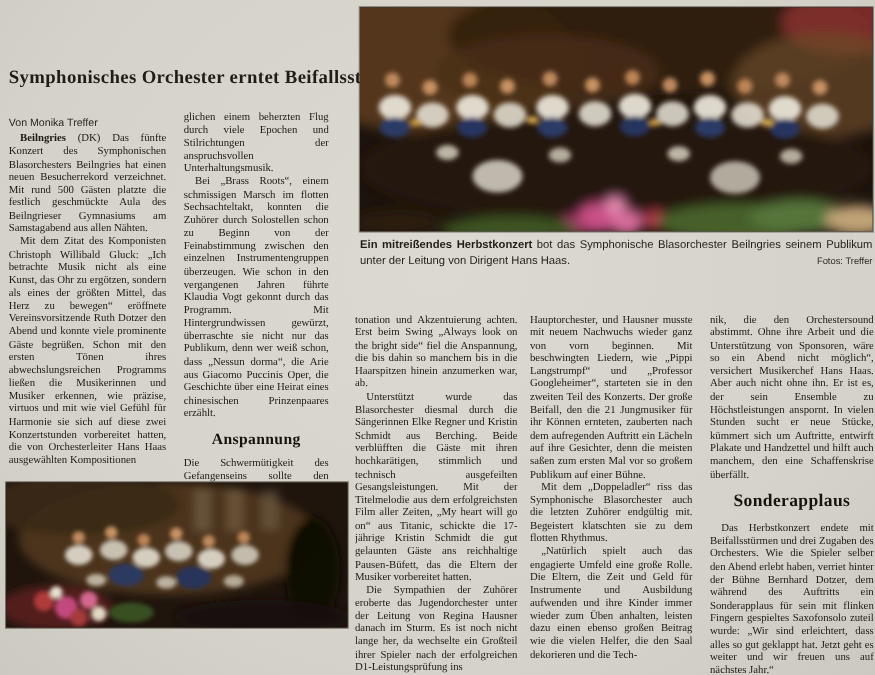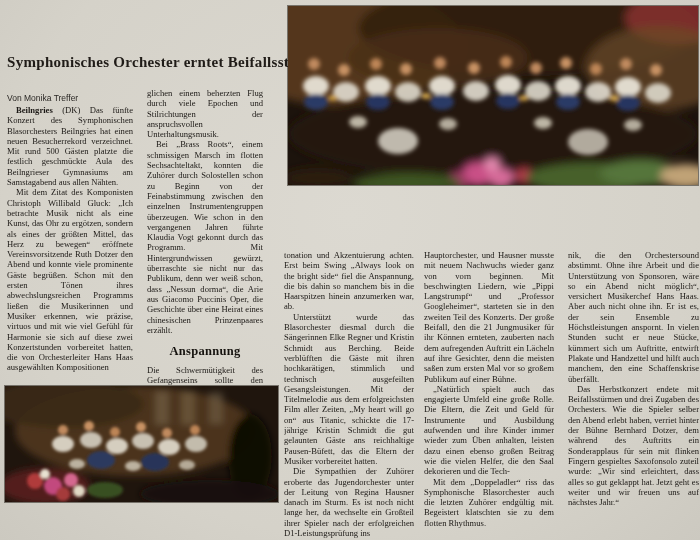--- a/index.html
+++ b/index.html
@@ -131,20 +131,24 @@
         <ellipse cx="70" cy="116" rx="9" ry="6" fill="#d8d2c0" opacity="0.85"></ellipse>
         <ellipse cx="160" cy="118" rx="9" ry="6" fill="#d8d2c0" opacity="0.8"></ellipse>
         <ellipse cx="255" cy="117" rx="9" ry="6" fill="#d8d2c0" opacity="0.85"></ellipse>
         <ellipse cx="345" cy="119" rx="9" ry="6" fill="#d8d2c0" opacity="0.8"></ellipse>
         <ellipse cx="110" cy="135" rx="20" ry="13" fill="#e6e1d4" opacity="0.8"></ellipse>
         <ellipse cx="300" cy="136" rx="20" ry="13" fill="#e0dbce" opacity="0.75"></ellipse>
       </g>
     </svg>
   </div>
 
+  <div class="caption caption-top">
+    <b>Ein mitreißendes Herbstkonzert</b><span> bot das Symphonische Blasorchester Beilngries seinem Publikum unter der Leitung von Dirigent Hans Haas.</span>
+    <span class="credit">Fotos: Treffer</span>
+  </div>
 
   <div class="col col1">
     <p><span class="lead-loc">Beilngries</span><span> (DK) Das fünfte Konzert des Symphonischen Blasorchesters Beilngries hat einen neuen Besucherrekord verzeichnet. Mit rund 500 Gästen platzte die festlich geschmückte Aula des Beilngrieser Gymnasiums am Samstagabend aus allen Nähten.</span></p>
     <p>Mit dem Zitat des Komponisten Christoph Willibald Gluck: „Ich betrachte Musik nicht als eine Kunst, das Ohr zu ergötzen, sondern als eines der größten Mittel, das Herz zu bewegen“ eröffnete Vereinsvorsitzende Ruth Dotzer den Abend und konnte viele prominente Gäste begrüßen. Schon mit den ersten Tönen ihres abwechslungsreichen Programms ließen die Musikerinnen und Musiker erkennen, wie präzise, virtuos und mit wie viel Gefühl für Harmonie sie sich auf diese zwei Konzertstunden vorbereitet hatten, die von Orchesterleiter Hans Haas ausgewählten Kompositionen</p>
   </div>
 
   <div class="col col2">
     <p class="noindent">glichen einem beherzten Flug durch viele Epochen und Stilrichtungen der anspruchsvollen Unterhaltungsmusik.</p>
     <p>Bei „Brass Roots“, einem schmissigen Marsch im flotten Sechsachteltakt, konnten die Zuhörer durch Solostellen schon zu Beginn von der Feinabstimmung zwischen den einzelnen Instrumentengruppen überzeugen. Wie schon in den vergangenen Jahren führte Klaudia Vogt gekonnt durch das Programm. Mit Hintergrundwissen gewürzt, überraschte sie nicht nur das Publikum, denn wer weiß schon, dass „Nessun dorma“, die Arie aus Giacomo Puccinis Oper, die Geschichte über eine Heirat eines chinesischen Prinzenpaares erzählt.</p>
     <h3 class="xhead">Anspannung</h3>
@@ -152,26 +156,27 @@
   </div>
 
   <div class="col col3">
     <p class="noindent">tonation und Akzentuierung achten. Erst beim Swing „Always look on the bright side“ fiel die Anspannung, die bis dahin so manchem bis in die Haarspitzen hinein anzumerken war, ab.</p>
     <p>Unterstützt wurde das Blasorchester diesmal durch die Sängerinnen Elke Regner und Kristin Schmidt aus Berching. Beide verblüfften die Gäste mit ihren hochkarätigen, stimmlich und technisch ausgefeilten Gesangsleistungen. Mit der Titelmelodie aus dem erfolgreichsten Film aller Zeiten, „My heart will go on“ aus Titanic, schickte die 17-jährige Kristin Schmidt die gut gelaunten Gäste ans reichhaltige Pausen-Büfett, das die Eltern der Musiker vorbereitet hatten.</p>
     <p>Die Sympathien der Zuhörer eroberte das Jugendorchester unter der Leitung von Regina Hausner danach im Sturm. Es ist noch nicht lange her, da wechselte ein Großteil ihrer Spieler nach der erfolgreichen D1-Leistungsprüfung ins</p>
   </div>
 
   <div class="col col4">
     <p class="noindent">Hauptorchester, und Hausner musste mit neuem Nachwuchs wieder ganz von vorn beginnen. Mit beschwingten Liedern, wie „Pippi Langstrumpf“ und „Professor Googleheimer“, starteten sie in den zweiten Teil des Konzerts. Der große Beifall, den die 21 Jungmusiker für ihr Können ernteten, zauberten nach dem aufregenden Auftritt ein Lächeln auf ihre Gesichter, denn die meisten saßen zum ersten Mal vor so großem Publikum auf einer Bühne.</p>
+    <p>Mit dem „Doppeladler“ riss das Symphonische Blasorchester auch die letzten Zuhörer endgültig mit. Begeistert klatschten sie zu dem flotten Rhythmus.</p>
     <p>„Natürlich spielt auch das engagierte Umfeld eine große Rolle. Die Eltern, die Zeit und Geld für Instrumente und Ausbildung aufwenden und ihre Kinder immer wieder zum Üben anhalten, leisten dazu einen ebenso großen Beitrag wie die vielen Helfer, die den Saal dekorieren und die Tech-</p>
-    <p>Mit dem „Doppeladler“ riss das Symphonische Blasorchester auch die letzten Zuhörer endgültig mit. Begeistert klatschten sie zu dem flotten Rhythmus.</p>
   </div>
 
   <div class="col col5">
     <p class="noindent">nik, die den Orchestersound abstimmt. Ohne ihre Arbeit und die Unterstützung von Sponsoren, wäre so ein Abend nicht möglich“, versichert Musikerchef Hans Haas. Aber auch nicht ohne ihn. Er ist es, der sein Ensemble zu Höchstleistungen anspornt. In vielen Stunden sucht er neue Stücke, kümmert sich um Auftritte, entwirft Plakate und Handzettel und hilft auch manchem, den eine Schaffenskrise überfällt.</p>
+    <h3 class="xhead big">Sonderapplaus</h3>
     <p>Das Herbstkonzert endete mit Beifallsstürmen und drei Zugaben des Orchesters. Wie die Spieler selber den Abend erlebt haben, verriet hinter der Bühne Bernhard Dotzer, dem während des Auftritts ein Sonderapplaus für sein mit flinken Fingern gespieltes Saxofonsolo zuteil wurde: „Wir sind erleichtert, dass alles so gut geklappt hat. Jetzt geht es weiter und wir freuen uns auf nächstes Jahr.“</p>
   </div>
 
   <div class="photo photo-bottom">
     <svg width="273" height="116" viewBox="0 0 273 116" preserveAspectRatio="none">
       <defs>
         <filter id="bb" x="-30%" y="-30%" width="160%" height="160%">
             <feGaussianBlur stdDeviation="3.5"></feGaussianBlur>
           </filter>
         <filter id="bb2" x="-30%" y="-30%" width="160%" height="160%">

